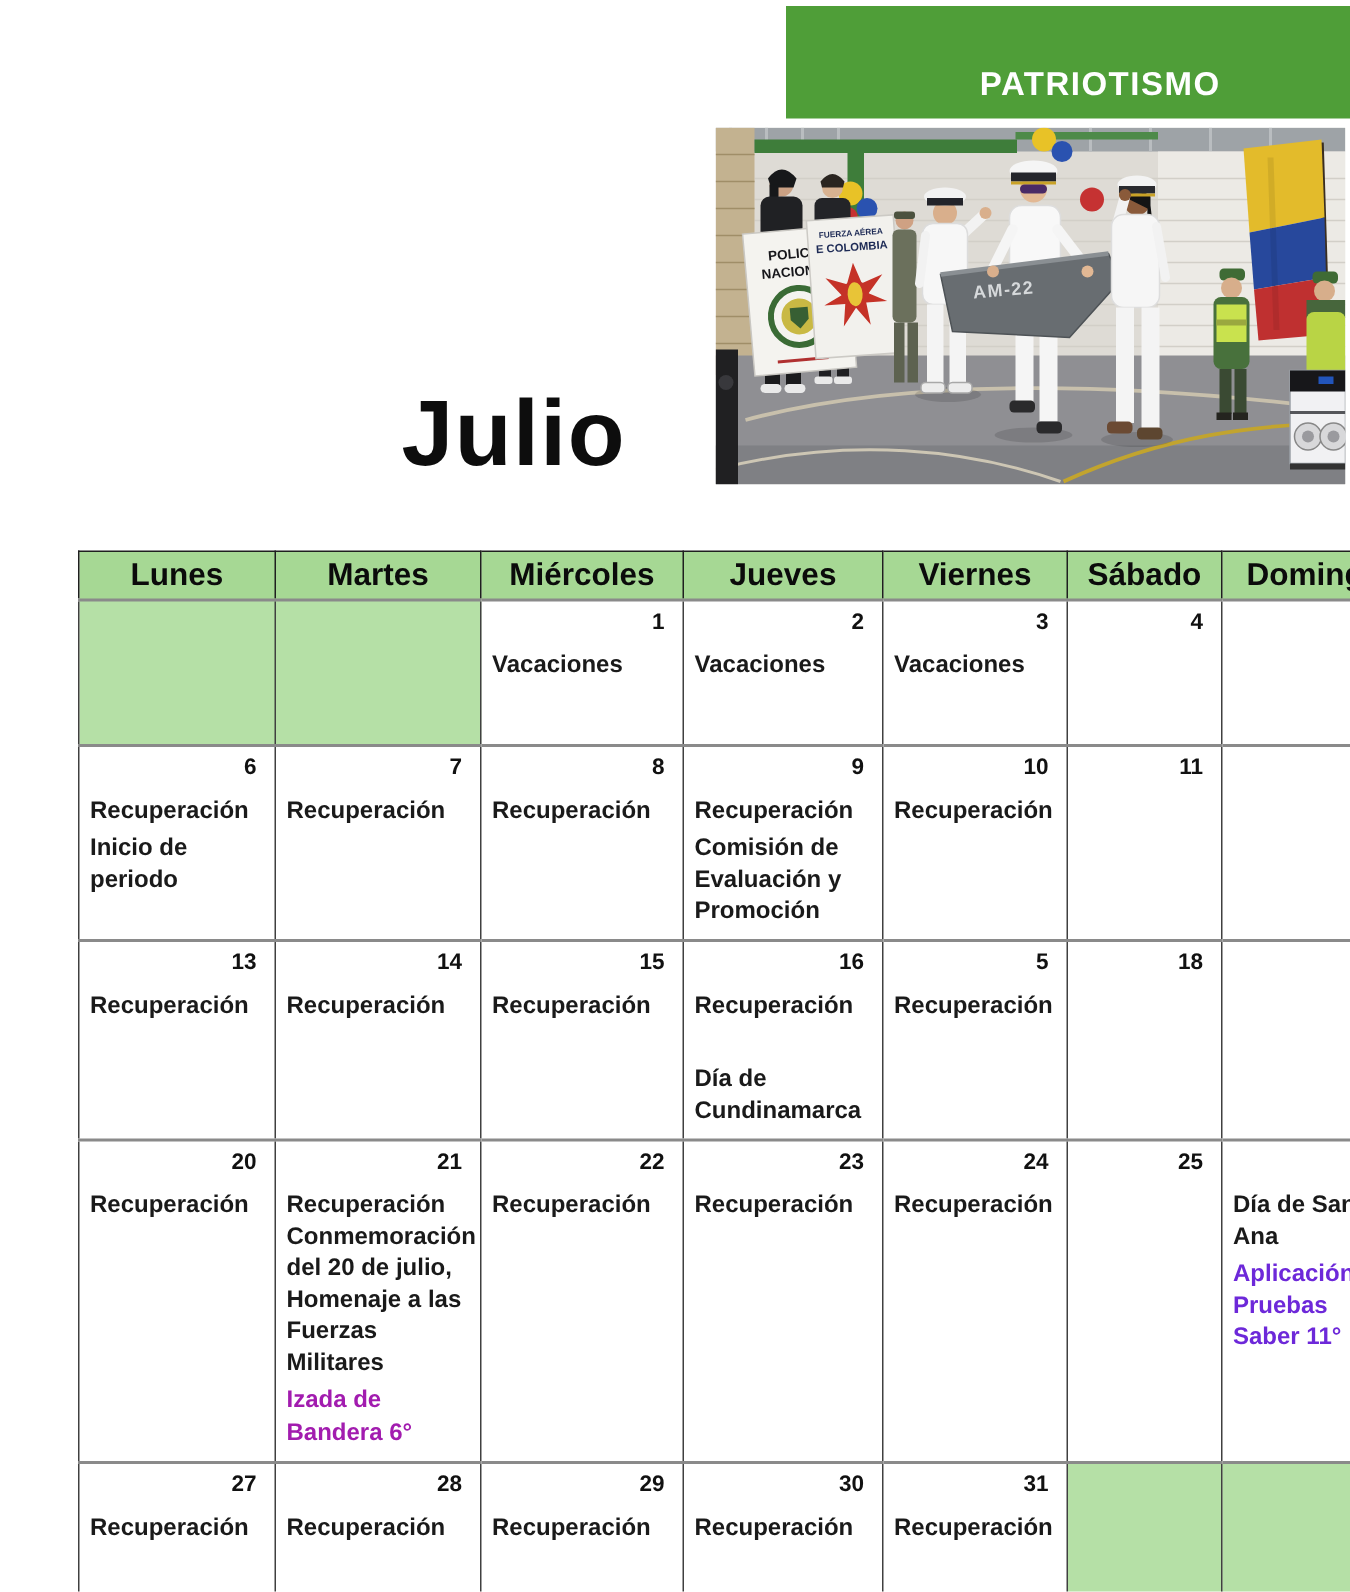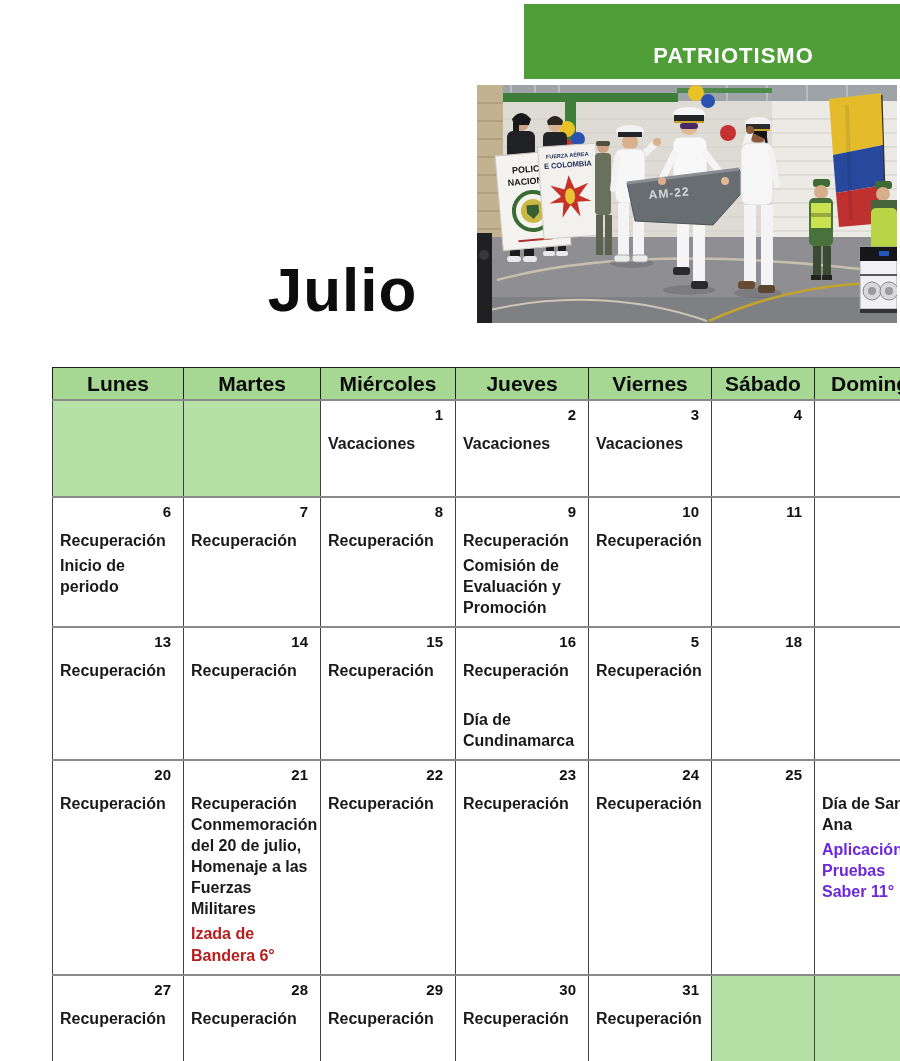--- a/index.html
+++ b/index.html
@@ -371,21 +371,21 @@
           </td>
         </tr>
         <tr>
           <td>
             <div class="day-num">20</div>
             <div class="event">Recuperación</div>
           </td>
           <td>
             <div class="day-num">21</div>
             <div class="event">Recuperación Conmemoración del 20 de julio, Homenaje a las Fuerzas Militares</div>
-            <div class="event" style="color: #b91c1c;">Izada de Bandera 6°</div>
+            <div class="event" style="color: #a21caf;">Izada de Bandera 6°</div>
           </td>
           <td>
             <div class="day-num">22</div>
             <div class="event">Recuperación</div>
           </td>
           <td>
             <div class="day-num">23</div>
             <div class="event">Recuperación</div>
           </td>
           <td>

